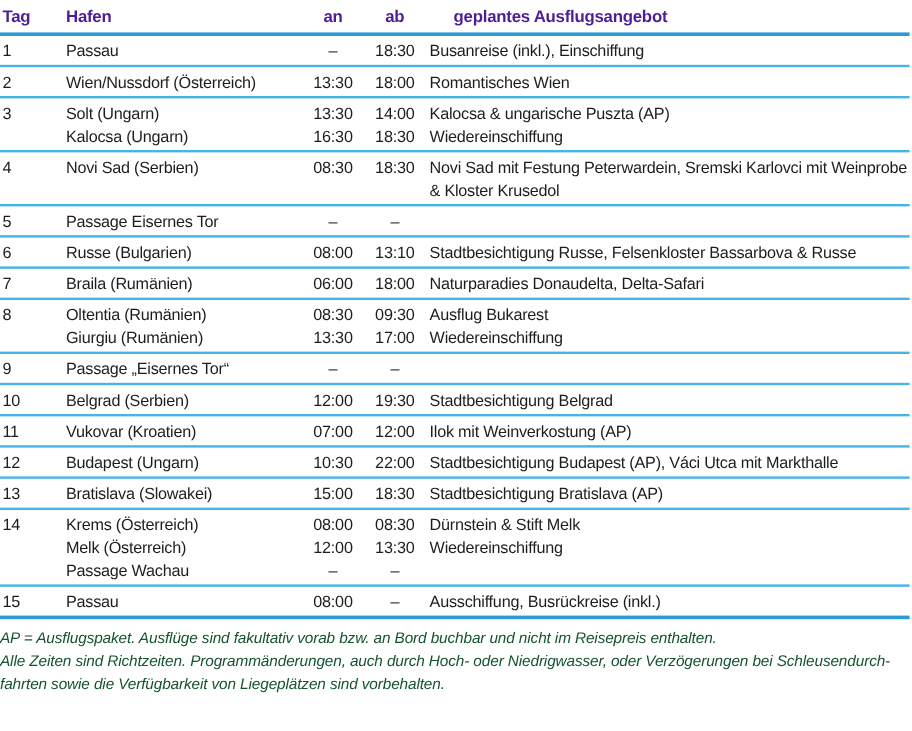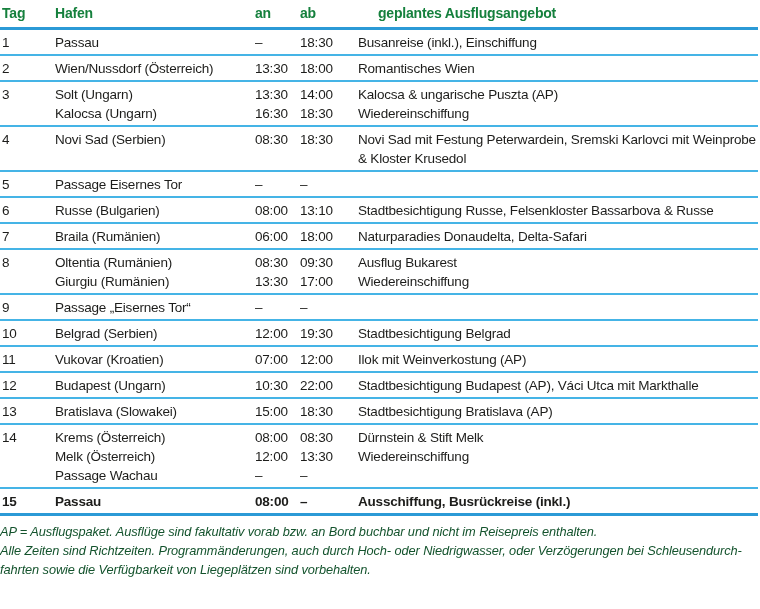--- a/index.html
+++ b/index.html
@@ -23,42 +23,41 @@
     width: 100%;
   }
   .grid-line {
     display: grid;
     grid-template-columns: 55px 200px 45px 58px 1fr;
     align-items: baseline;
   }
   .thead {
     padding: 2px 0 5px 0;
     border-bottom: 3px solid #2b9ad6;
-    color: #15803d;
+    color: #4c1d95;
     font-weight: bold;
     font-size: 14px;
     line-height: 17px;
     letter-spacing: -0.2px;
   }
   .day-row {
     padding: 3px 0 2px 0;
     border-bottom: 2px solid #45b4e6;
   }
   .day-row:last-child {
     border-bottom: 3px solid #2b9ad6;
-    font-weight: bold;
   }
   .line {
     font-size: 13.5px;
     line-height: 19px;
     letter-spacing: -0.2px;
   }
   .cell-day   { padding-left: 2px; }
   .cell-an,
-  .cell-ab    { text-align: left; }
+  .cell-ab    { text-align: center; }
   .cell-exc   { hyphens: manual; }
   .head-exc   { padding-left: 20px; }
   
   .footnotes {
     margin-top: 6px;
     font-style: italic;
     font-size: 12.8px;
     line-height: 19px;
     letter-spacing: -0.1px;
     color: #14532d;

